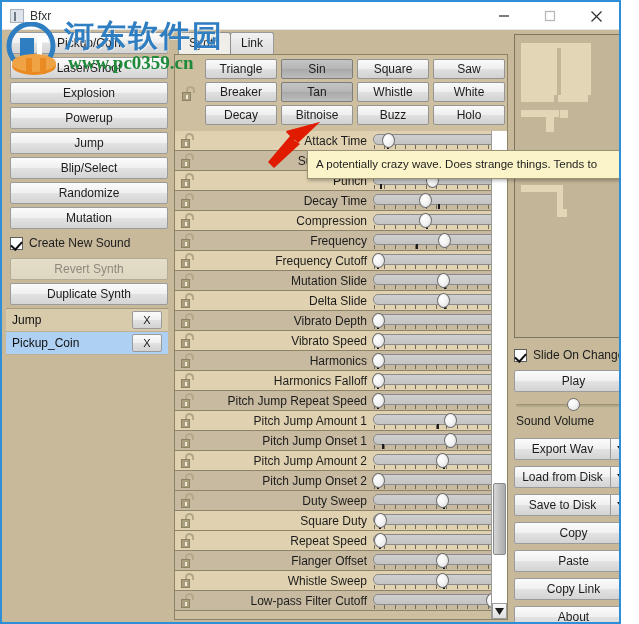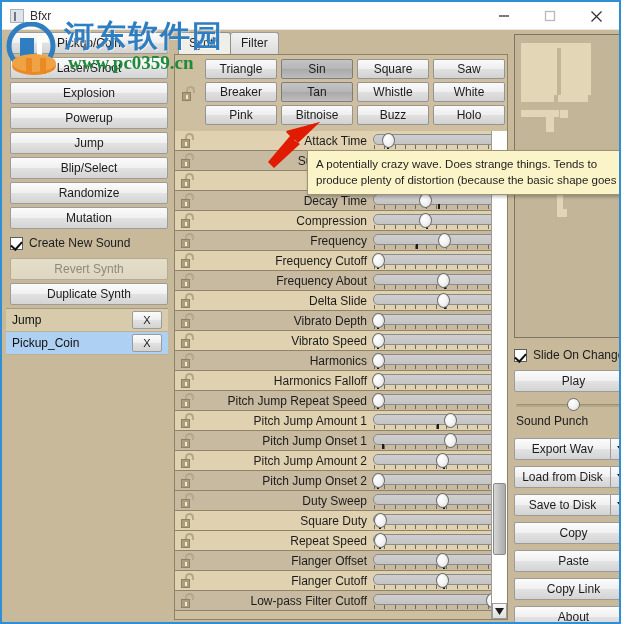--- a/index.html
+++ b/index.html
@@ -315,21 +315,21 @@
           <div class="srow sel">
             <span class="sname">Pickup_Coin</span>
             <span class="sx">X</span>
           </div>
         </div>
     </div>
 
     <div id="center">
       <div id="tabs">
         <div class="tab active">Synth</div>
-        <div class="tab inactive">Filter</div>
+        <div class="tab inactive">Link</div>
       </div>
 
       <div id="panel">
         <div id="wavebox">
           <div class="wavegrid" id="wavegrid">
               <div class="lockcell"></div>
               <div class="wbtn">Triangle</div>
               <div class="wbtn on">Sin</div>
               <div class="wbtn">Square</div>
               <div class="wbtn">Saw</div>
@@ -337,21 +337,21 @@
                 <span class="lock">
                   <span class="shackle"></span>
                   <span class="bodyb"></span>
                 </span>
               </div>
               <div class="wbtn">Breaker</div>
               <div class="wbtn on">Tan</div>
               <div class="wbtn">Whistle</div>
               <div class="wbtn">White</div>
               <div class="lockcell"></div>
-              <div class="wbtn">Pink</div>
+              <div class="wbtn">Decay</div>
               <div class="wbtn">Bitnoise</div>
               <div class="wbtn">Buzz</div>
               <div class="wbtn">Holo</div>
             </div>
         </div>
 
         <div id="sliderscroll">
             <div class="srowp">
               <div class="slock">
                 <span class="lock">
@@ -555,21 +555,21 @@
                 <div class="sknob" style="left: 5.4px;"></div>
               </div>
             </div>
             <div class="srowp alt">
               <div class="slock">
                 <span class="lock">
                   <span class="shackle"></span>
                   <span class="bodyb"></span>
                 </span>
               </div>
-              <div class="slabel">Frequency About</div>
+              <div class="slabel">Mutation Slide</div>
               <div class="strack">
                 <div class="sbar"></div>
                 <div class="sticks">
                   <i style="left: 0px;"></i>
                   <i style="left: 10.3333px;"></i>
                   <i style="left: 20.6667px;"></i>
                   <i style="left: 31px;"></i>
                   <i style="left: 41.3333px;"></i>
                   <i style="left: 51.6667px;"></i>
                   <i style="left: 62px;"></i>
@@ -990,21 +990,21 @@
                 <div class="sknob" style="left: 69px;"></div>
               </div>
             </div>
             <div class="srowp">
               <div class="slock">
                 <span class="lock">
                   <span class="shackle"></span>
                   <span class="bodyb"></span>
                 </span>
               </div>
-              <div class="slabel">Flanger Cutoff</div>
+              <div class="slabel">Whistle Sweep</div>
               <div class="strack">
                 <div class="sbar"></div>
                 <div class="sticks">
                   <i style="left: 0px;"></i>
                   <i style="left: 10.3333px;"></i>
                   <i style="left: 20.6667px;"></i>
                   <i style="left: 31px;"></i>
                   <i style="left: 41.3333px;"></i>
                   <i style="left: 51.6667px;"></i>
                   <i style="left: 62px;"></i>
@@ -1079,21 +1079,21 @@
       <div id="rctrls">
         <div class="chkrow" style="margin-left:0;">
           <span class="chkbox on"></span>
           <span class="chklabel">Slide On Change</span>
         </div>
         <div class="rbtn">Play</div>
         <div id="volrow">
           <div id="voltrack"></div>
           <div id="volknob" style="left: 52.85px;"></div>
         </div>
-        <div id="vollabel">Sound Punch</div>
+        <div id="vollabel">Sound Volume</div>
         <div id="split-buttons">
             <div class="splitrow">
               <div class="rbtn">Export Wav</div>
               <div class="dropcaret">
                 <svg width="9" height="6" viewBox="0 0 9 6">
                   <polygon points="0,0 9,0 4.5,6" fill="#1c1c1c"></polygon>
                 </svg>
               </div>
             </div>
             <div class="splitrow">
@@ -1117,21 +1117,20 @@
             <div class="rbtn">Copy</div>
             <div class="rbtn">Paste</div>
             <div class="rbtn">Copy Link</div>
             <div class="rbtn">About</div>
           </div>
       </div>
     </div>
 
     <div id="tooltip">
       <div>A potentially crazy wave.  Does strange things.  Tends to</div>
-      <div>produce plenty of distortion  (because the basic shape goes</div>
     </div>
 
     <svg id="arrow" width="60" height="50" viewBox="0 0 60 50">
       <polygon points="56,0 30,18 36,22 10,46 4,40 26,14 22,10" fill="#e01b00"></polygon>
       <polygon points="56,0 34,21 22,9" fill="#e01b00"></polygon>
     </svg>
   </div>
 
   <svg id="wm-logo" class="wm" width="66" height="62" viewBox="0 0 66 62">
     <circle cx="27" cy="24" r="22" fill="none" stroke="#2f7ec2" stroke-width="5"></circle>

